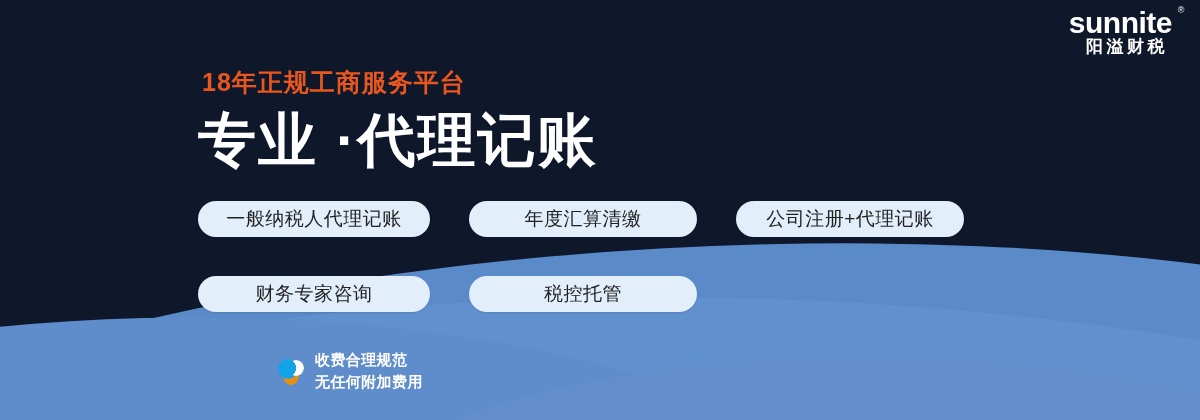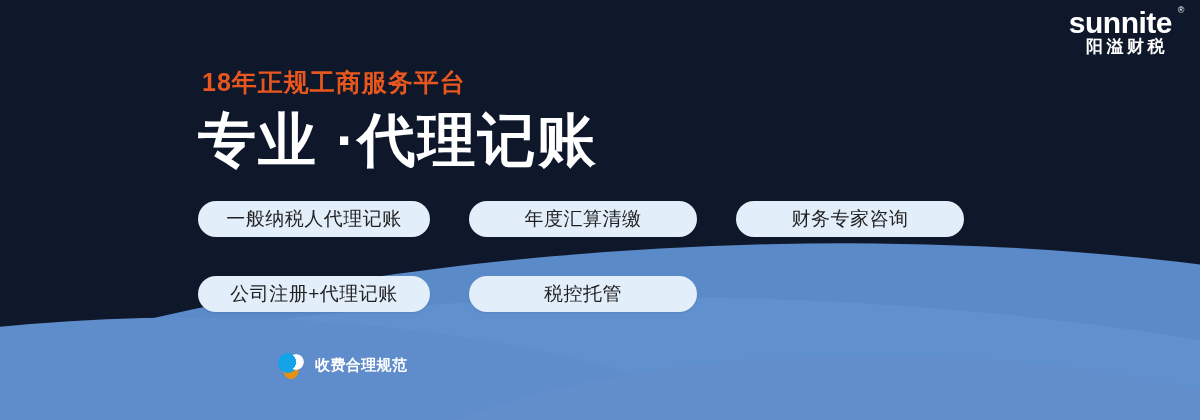--- a/index.html
+++ b/index.html
@@ -229,35 +229,36 @@
   </div>
 
   <div class="headline-block">
     <p class="eyebrow">18年正规工商服务平台</p>
     <h1 class="headline">专业 ·代理记账</h1>
   </div>
 
   <div class="pill-grid">
     <div class="pill">一般纳税人代理记账</div>
     <div class="pill">年度汇算清缴</div>
+    <div class="pill">公司注册+代理记账</div>
     <div class="pill">财务专家咨询</div>
-    <div class="pill">公司注册+代理记账</div>
     <div class="pill">税控托管</div>
   </div>
 
   <div class="features">
 
     <div class="feature">
       <span class="feature-icon">
         <span class="cup"></span>
         <span class="disc"></span>
         <span class="moon"></span>
       </span>
       <span class="feature-text">
         <div>收费合理规范</div>
+        <div>无任何附加费用</div>
       </span>
     </div>
 
 
 
   </div>
 
 </div>
 
 </body></html>

